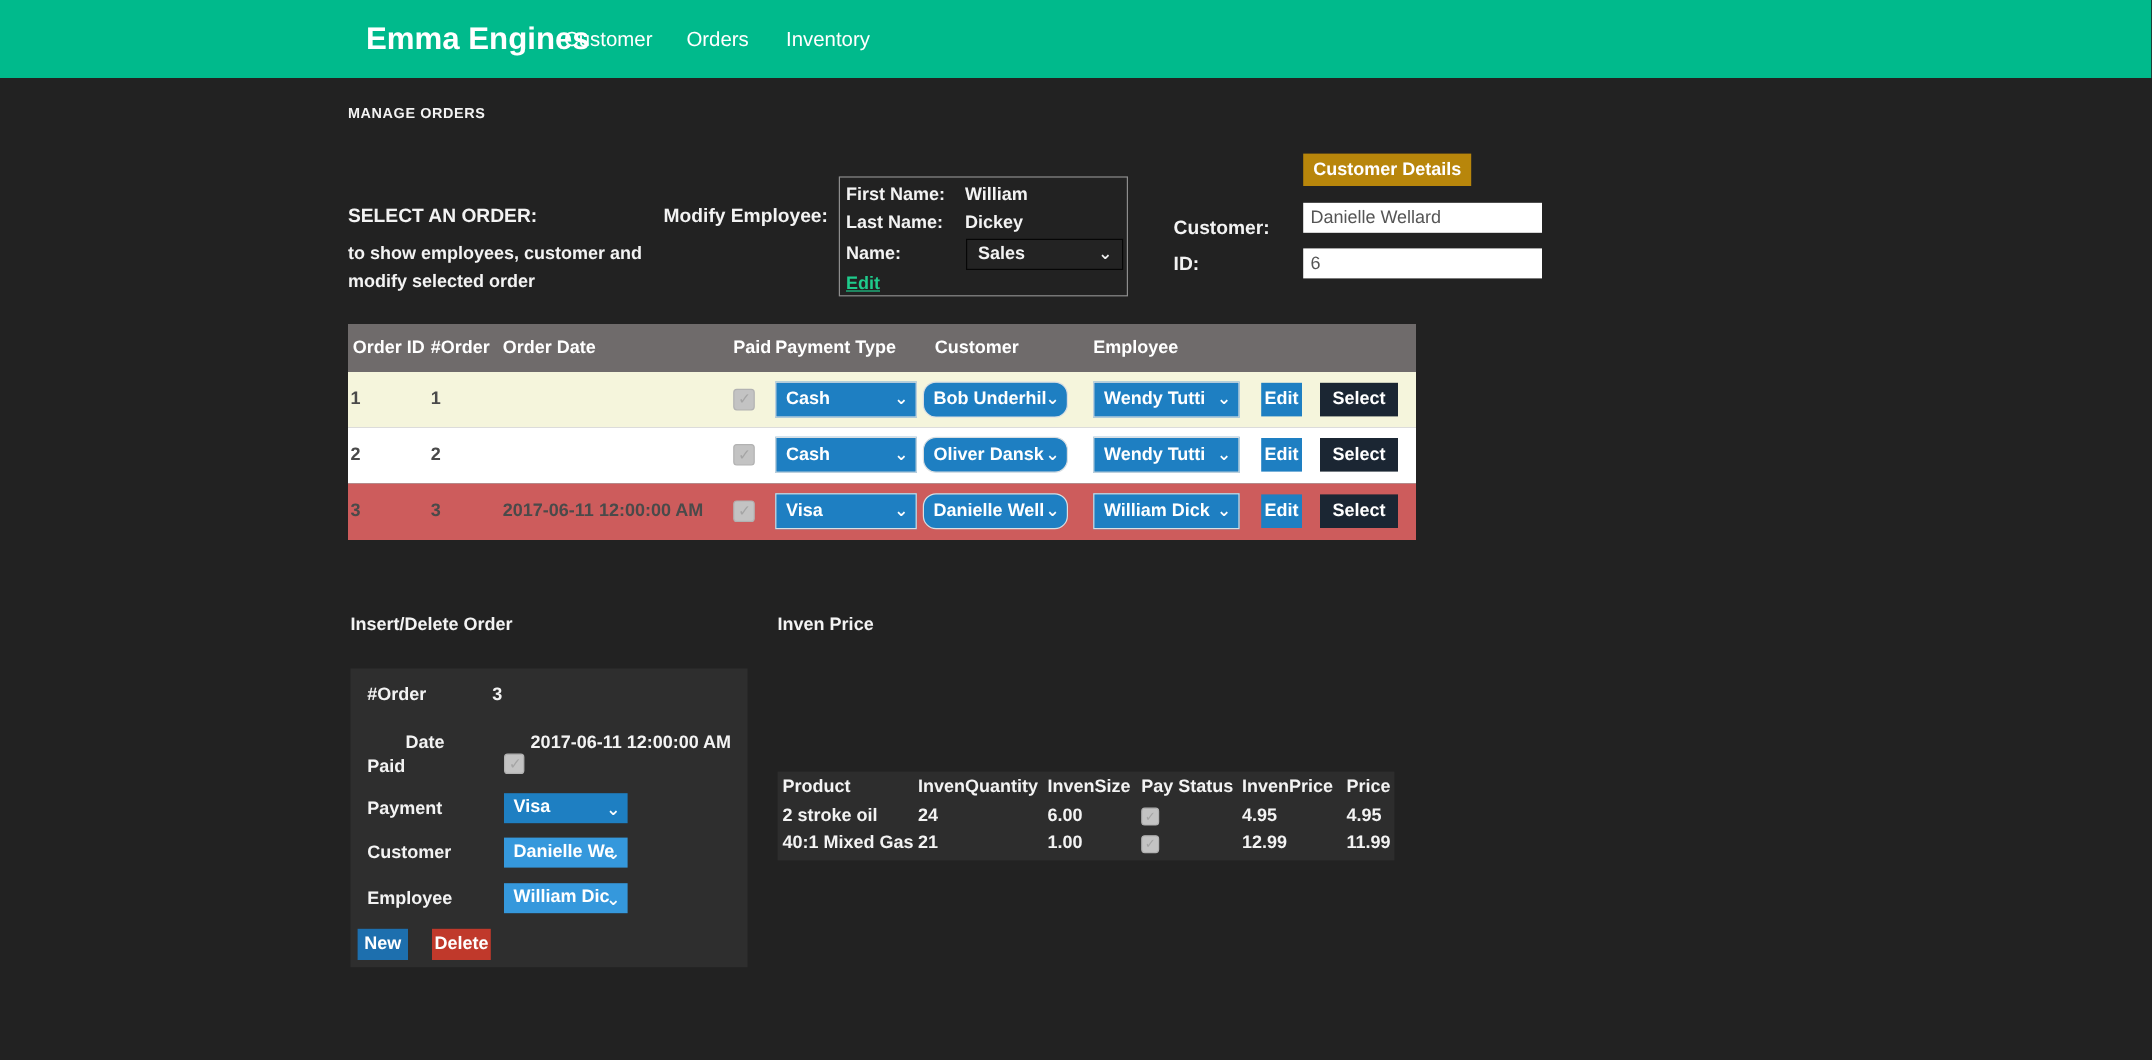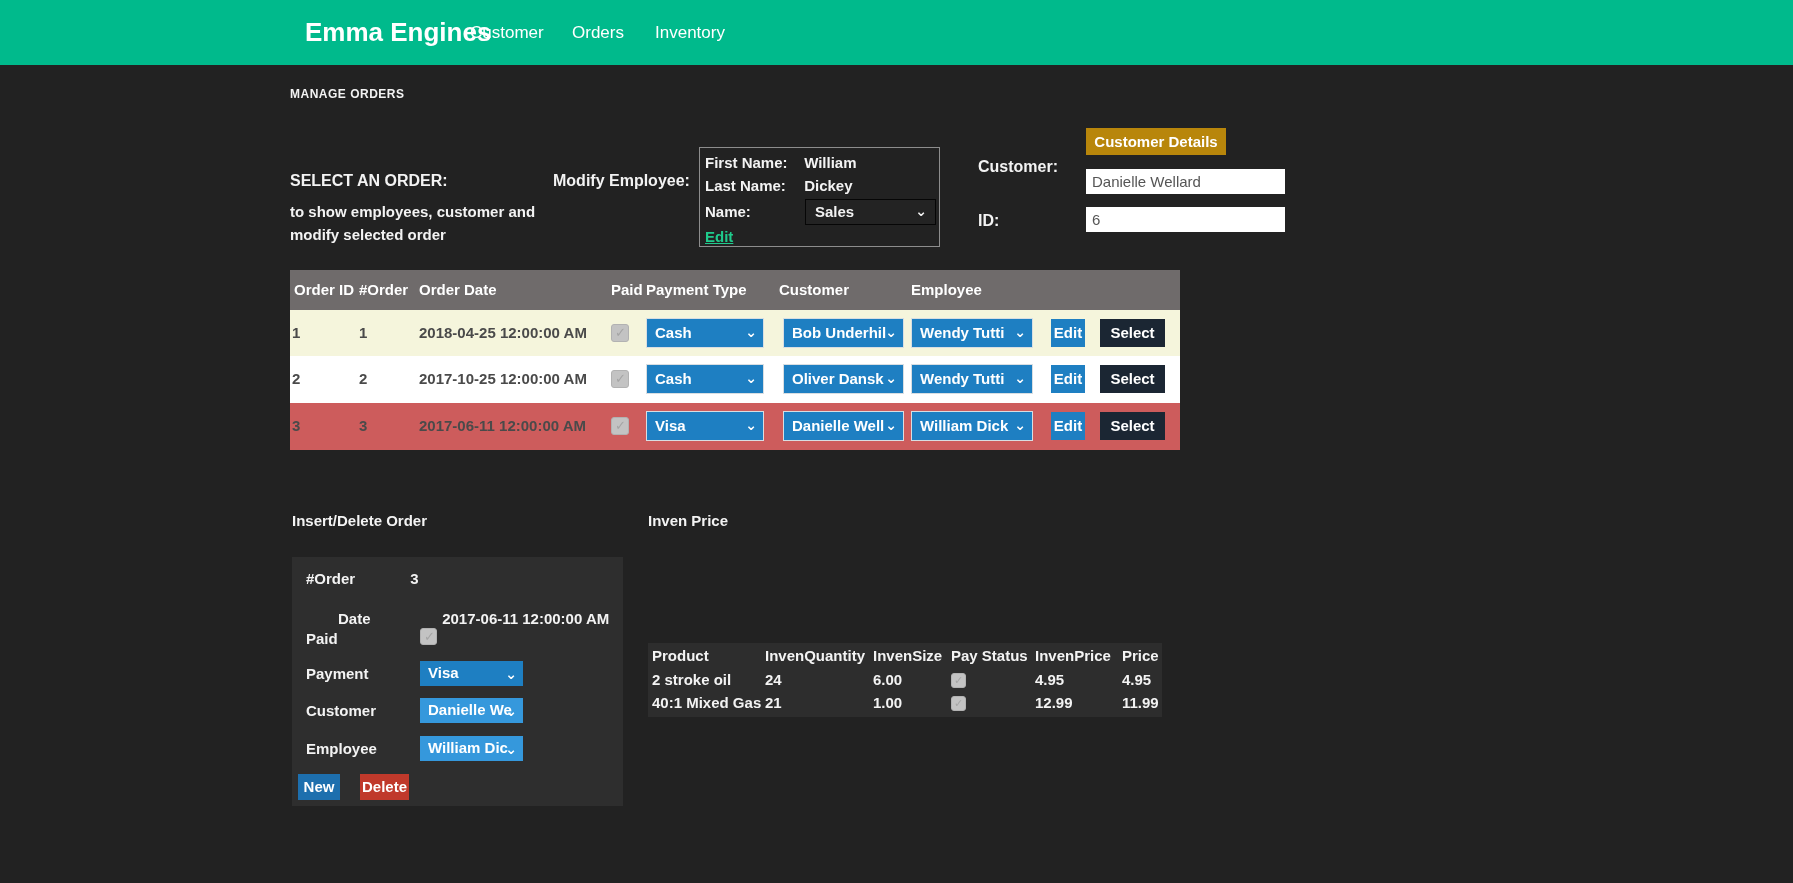--- a/index.html
+++ b/index.html
@@ -24,42 +24,42 @@
   
   .emp-box { position:absolute; left:699px; top:147px; width:241px; height:100px; border:1px solid #8d8d8d; }
   .emp-row { position:absolute; left:5px; font-size:15px; }
   .emp-lab { display:inline-block; width:95px; }
   .role-select { position:absolute; left:100px; top:-4px; width:131px; height:26px; background:#232323; border:1px solid #060606; color:#f3f3f3; font-size:15px; font-weight:700; line-height:24px; padding-left:9px; cursor:pointer; }
   .role-select .chev { position:absolute; right:8px; top:0; line-height:22px; font-size:14px; }
   .edit-link { color:#1fcb8c; text-decoration:underline; font-size:15px; font-weight:700; cursor:pointer; }
 
   
   .cust-btn { position:absolute; left:1086px; top:128px; width:140px; height:27px; background:#B8860B; color:#ffffff; font-size:15px; font-weight:700; text-align:center; line-height:27px; border:none; cursor:pointer; }
-  .cust-label { position:absolute; left:978px; top:158px; font-size:16px; }
+  .cust-label { position:absolute; left:978px; top:182px; font-size:16px; }
   .id-label { position:absolute; left:978px; top:212px; font-size:16px; }
   .fld { position:absolute; left:1086px; width:199px; height:25px; background:#ffffff; border:none; color:#555; font-size:15px; padding:0 6px; font-family:inherit; }
 
   
   .otable { position:absolute; left:290px; top:270px; width:890px; height:180px; }
   .ohead { position:absolute; left:0; top:0; width:890px; height:40px; background:#6F6B6B; }
   .ohead span { position:absolute; top:0; line-height:40px; color:#ffffff; font-size:15px; font-weight:700; }
   .orow { position:absolute; left:0; width:890px; height:46px; }
   .orow.r0 { top:40px; background:#F5F5DC; }
   .orow.r1 { top:86px; background:#ffffff; height:47px; }
   .orow.r2 { top:133px; background:#CD5C5C; height:47px; }
   .orow .txt { position:absolute; top:0; line-height:46px; color:#4a4a4a; font-size:15px; font-weight:700; }
   .c-id { left:2px; } .c-no { left:69px; } .c-date { left:129px; }
   .cb { position:absolute; width:18px; height:18px; background:#c3c3c3; border:1px solid #b2b2b2; border-radius:3px; }
   .cb::after { content:"\2713"; position:absolute; left:3px; top:0px; font-size:13px; font-weight:700; color:#a5a5a5; }
   .orow .cb { left:321px; top:14px; }
   .sel { position:absolute; height:30px; background:#1E7FC2; border:1px solid #d8dee2; color:#ffffff; font-size:15px; font-weight:700; line-height:28px; padding-left:8px; white-space:nowrap; overflow:hidden; cursor:pointer; }
   .sel .chev { position:absolute; right:6px; top:0; line-height:26px; font-size:14px; }
   .orow .sel { top:8px; }
   .s-pay { left:356px; width:118px; }
-  .s-cust { left:493px; width:121px; }
+  .s-cust { left:479px; width:121px;border-radius:11px; }
   .s-emp { left:621px; width:122px; }
   .btn { position:absolute; border:none; color:#ffffff; font-size:15px; font-weight:700; text-align:center; cursor:pointer; font-family:inherit; }
   .b-edit { left:761px; top:9px; width:34px; height:28px; background:#1E7FC2; line-height:28px; }
   .b-select { left:810px; top:9px; width:65px; height:28px; background:#1B2633; line-height:28px; }
 
   
   .ins-title { position:absolute; left:292px; top:512px; font-size:15px; }
   .ins-panel { position:absolute; left:292px; top:557px; width:331px; height:249px; background:#2E2E2E; }
   .ins-row { position:absolute; left:14px; font-size:15px; }
   .ins-lab { display:inline-block; width:100px; }
@@ -132,33 +132,31 @@
       <span style="left:129px;">Order Date</span>
       <span style="left:321px;">Paid</span>
       <span style="left:356px;">Payment Type</span>
       <span style="left:489px;">Customer</span>
       <span style="left:621px;">Employee</span>
     </div>
 
     <div class="orow r0">
       <span class="txt c-id">1</span>
       <span class="txt c-no">1</span>
-      <span class="txt c-date">2018-04-25 12:00:00 AM</span>
       <span class="cb"></span>
       <span class="sel s-pay"><span>Cash</span><span class="chev">⌄</span></span>
       <span class="sel s-cust"><span>Bob Underhil</span><span class="chev">⌄</span></span>
       <span class="sel s-emp"><span>Wendy Tutti</span><span class="chev">⌄</span></span>
       <button class="btn b-edit">Edit</button>
       <button class="btn b-select">Select</button>
     </div>
 
     <div class="orow r1">
       <span class="txt c-id">2</span>
       <span class="txt c-no">2</span>
-      <span class="txt c-date">2017-10-25 12:00:00 AM</span>
       <span class="cb"></span>
       <span class="sel s-pay"><span>Cash</span><span class="chev">⌄</span></span>
       <span class="sel s-cust"><span>Oliver Dansk</span><span class="chev">⌄</span></span>
       <span class="sel s-emp"><span>Wendy Tutti</span><span class="chev">⌄</span></span>
       <button class="btn b-edit">Edit</button>
       <button class="btn b-select">Select</button>
     </div>
 
     <div class="orow r2">
       <span class="txt c-id">3</span>

